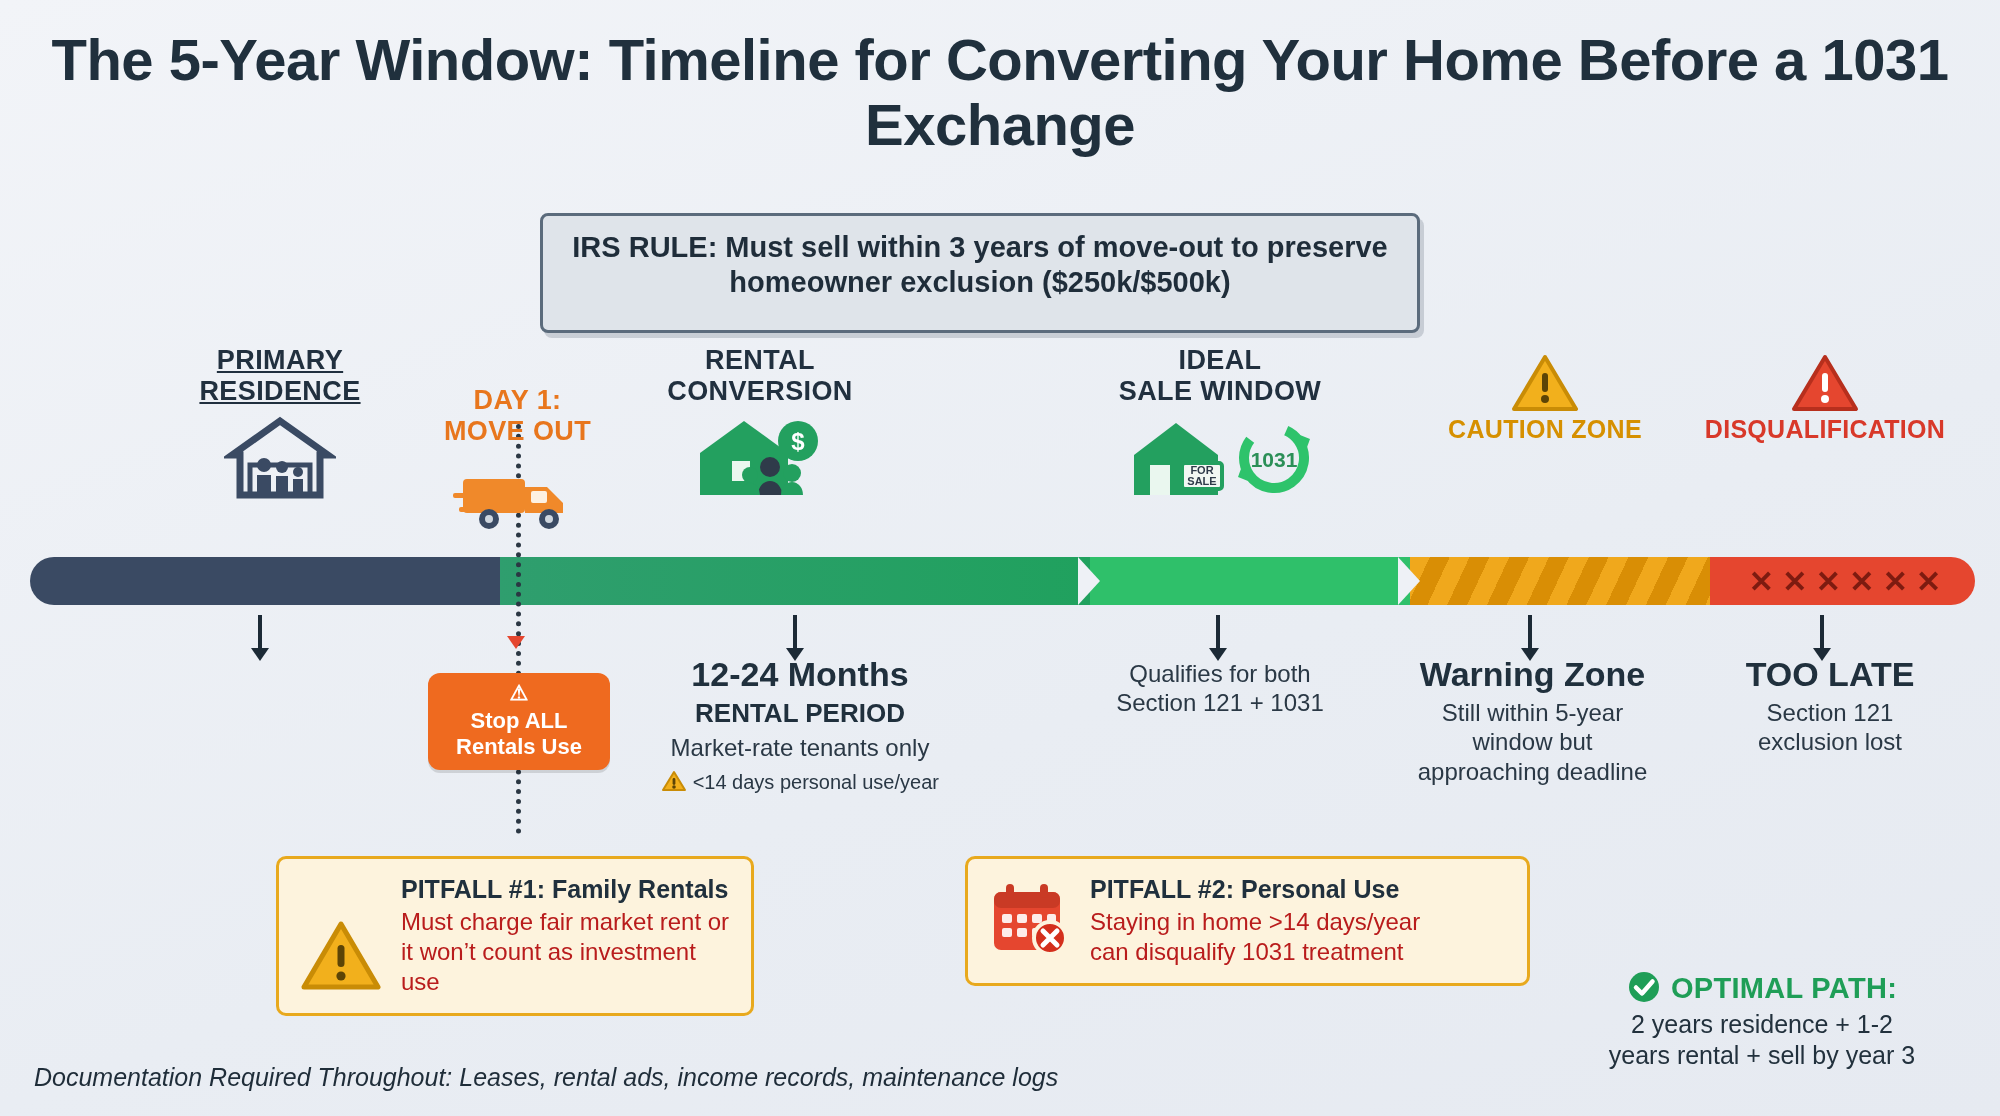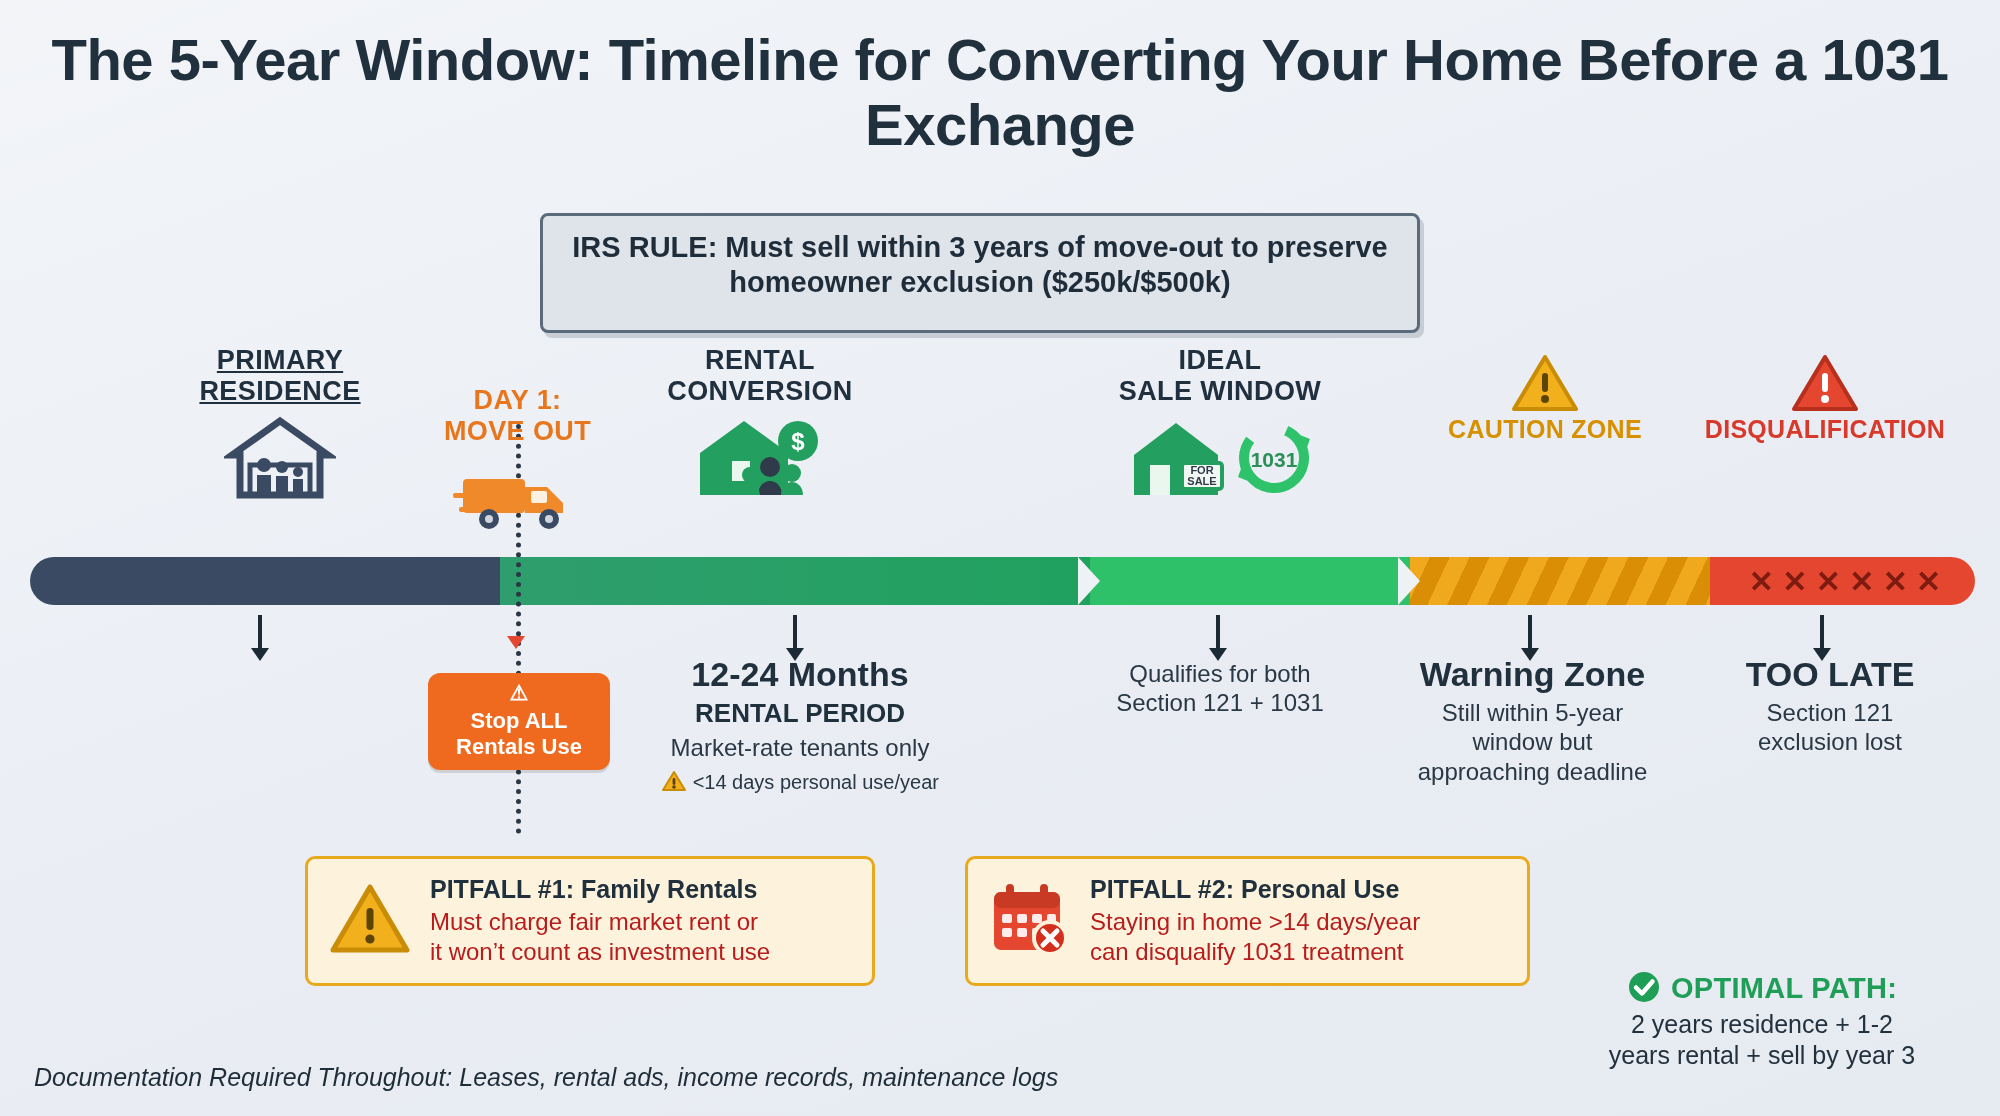--- a/index.html
+++ b/index.html
@@ -129,21 +129,21 @@
     background: #fdf3dd;
     border: 3px solid #e8a91d;
     border-radius: 10px;
     display: flex; align-items: center; gap: 18px;
     padding: 16px 20px;
   }
   .pit .pit-ico { flex: 0 0 auto; }
   .pit .pit-txt { text-align: left; }
   .pit .pit-title { font-size: 25px; font-weight: bold; color: #20303d; }
   .pit .pit-body { font-size: 24px; line-height: 1.25; margin-top: 3px; color: #b91c1c; }
-  .pit-1 { left: 305px; top: 856px; width: 570px; }
+  .pit-1 { left: 276px; top: 856px; width: 478px; align-items: flex-end; }
   .pit-2 { left: 965px; top: 856px; width: 565px; }
 
   
   .optimal {
     position: absolute; right: 28px; top: 970px; width: 420px; text-align: center;
   }
   .optimal .head {
     display: flex; align-items: flex-end; justify-content: center; gap: 10px;
     font-size: 29px; font-weight: bold; color: #1f9e57; letter-spacing: 0.3px;
   }

